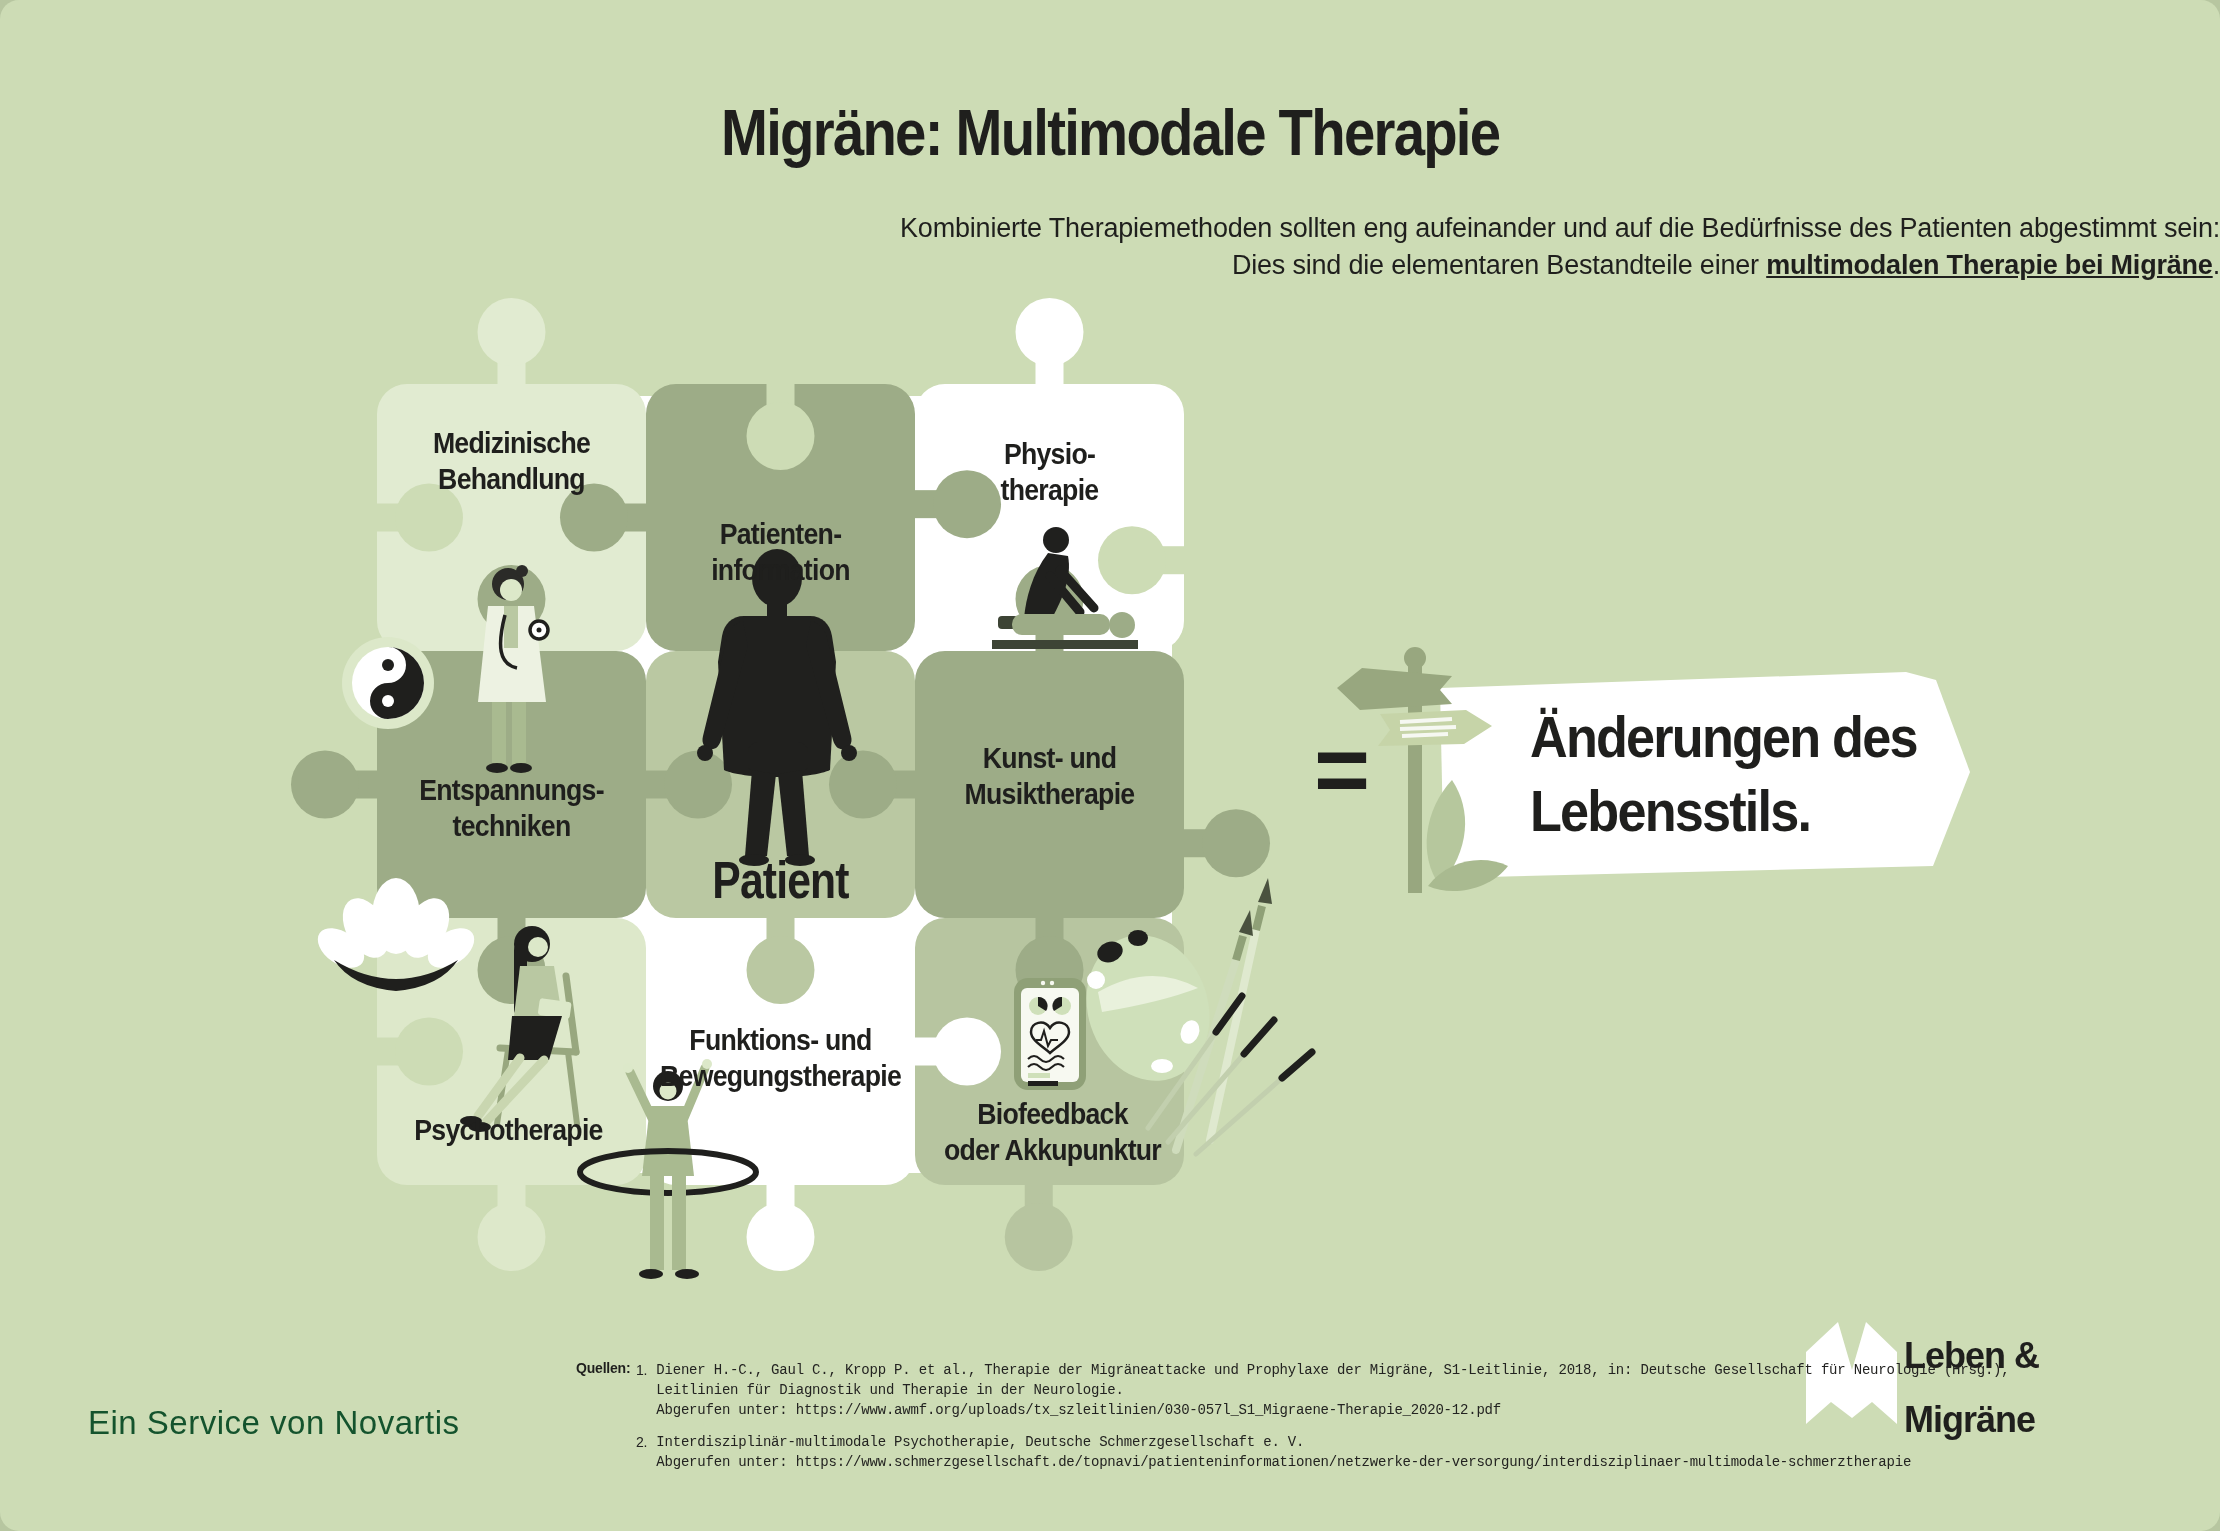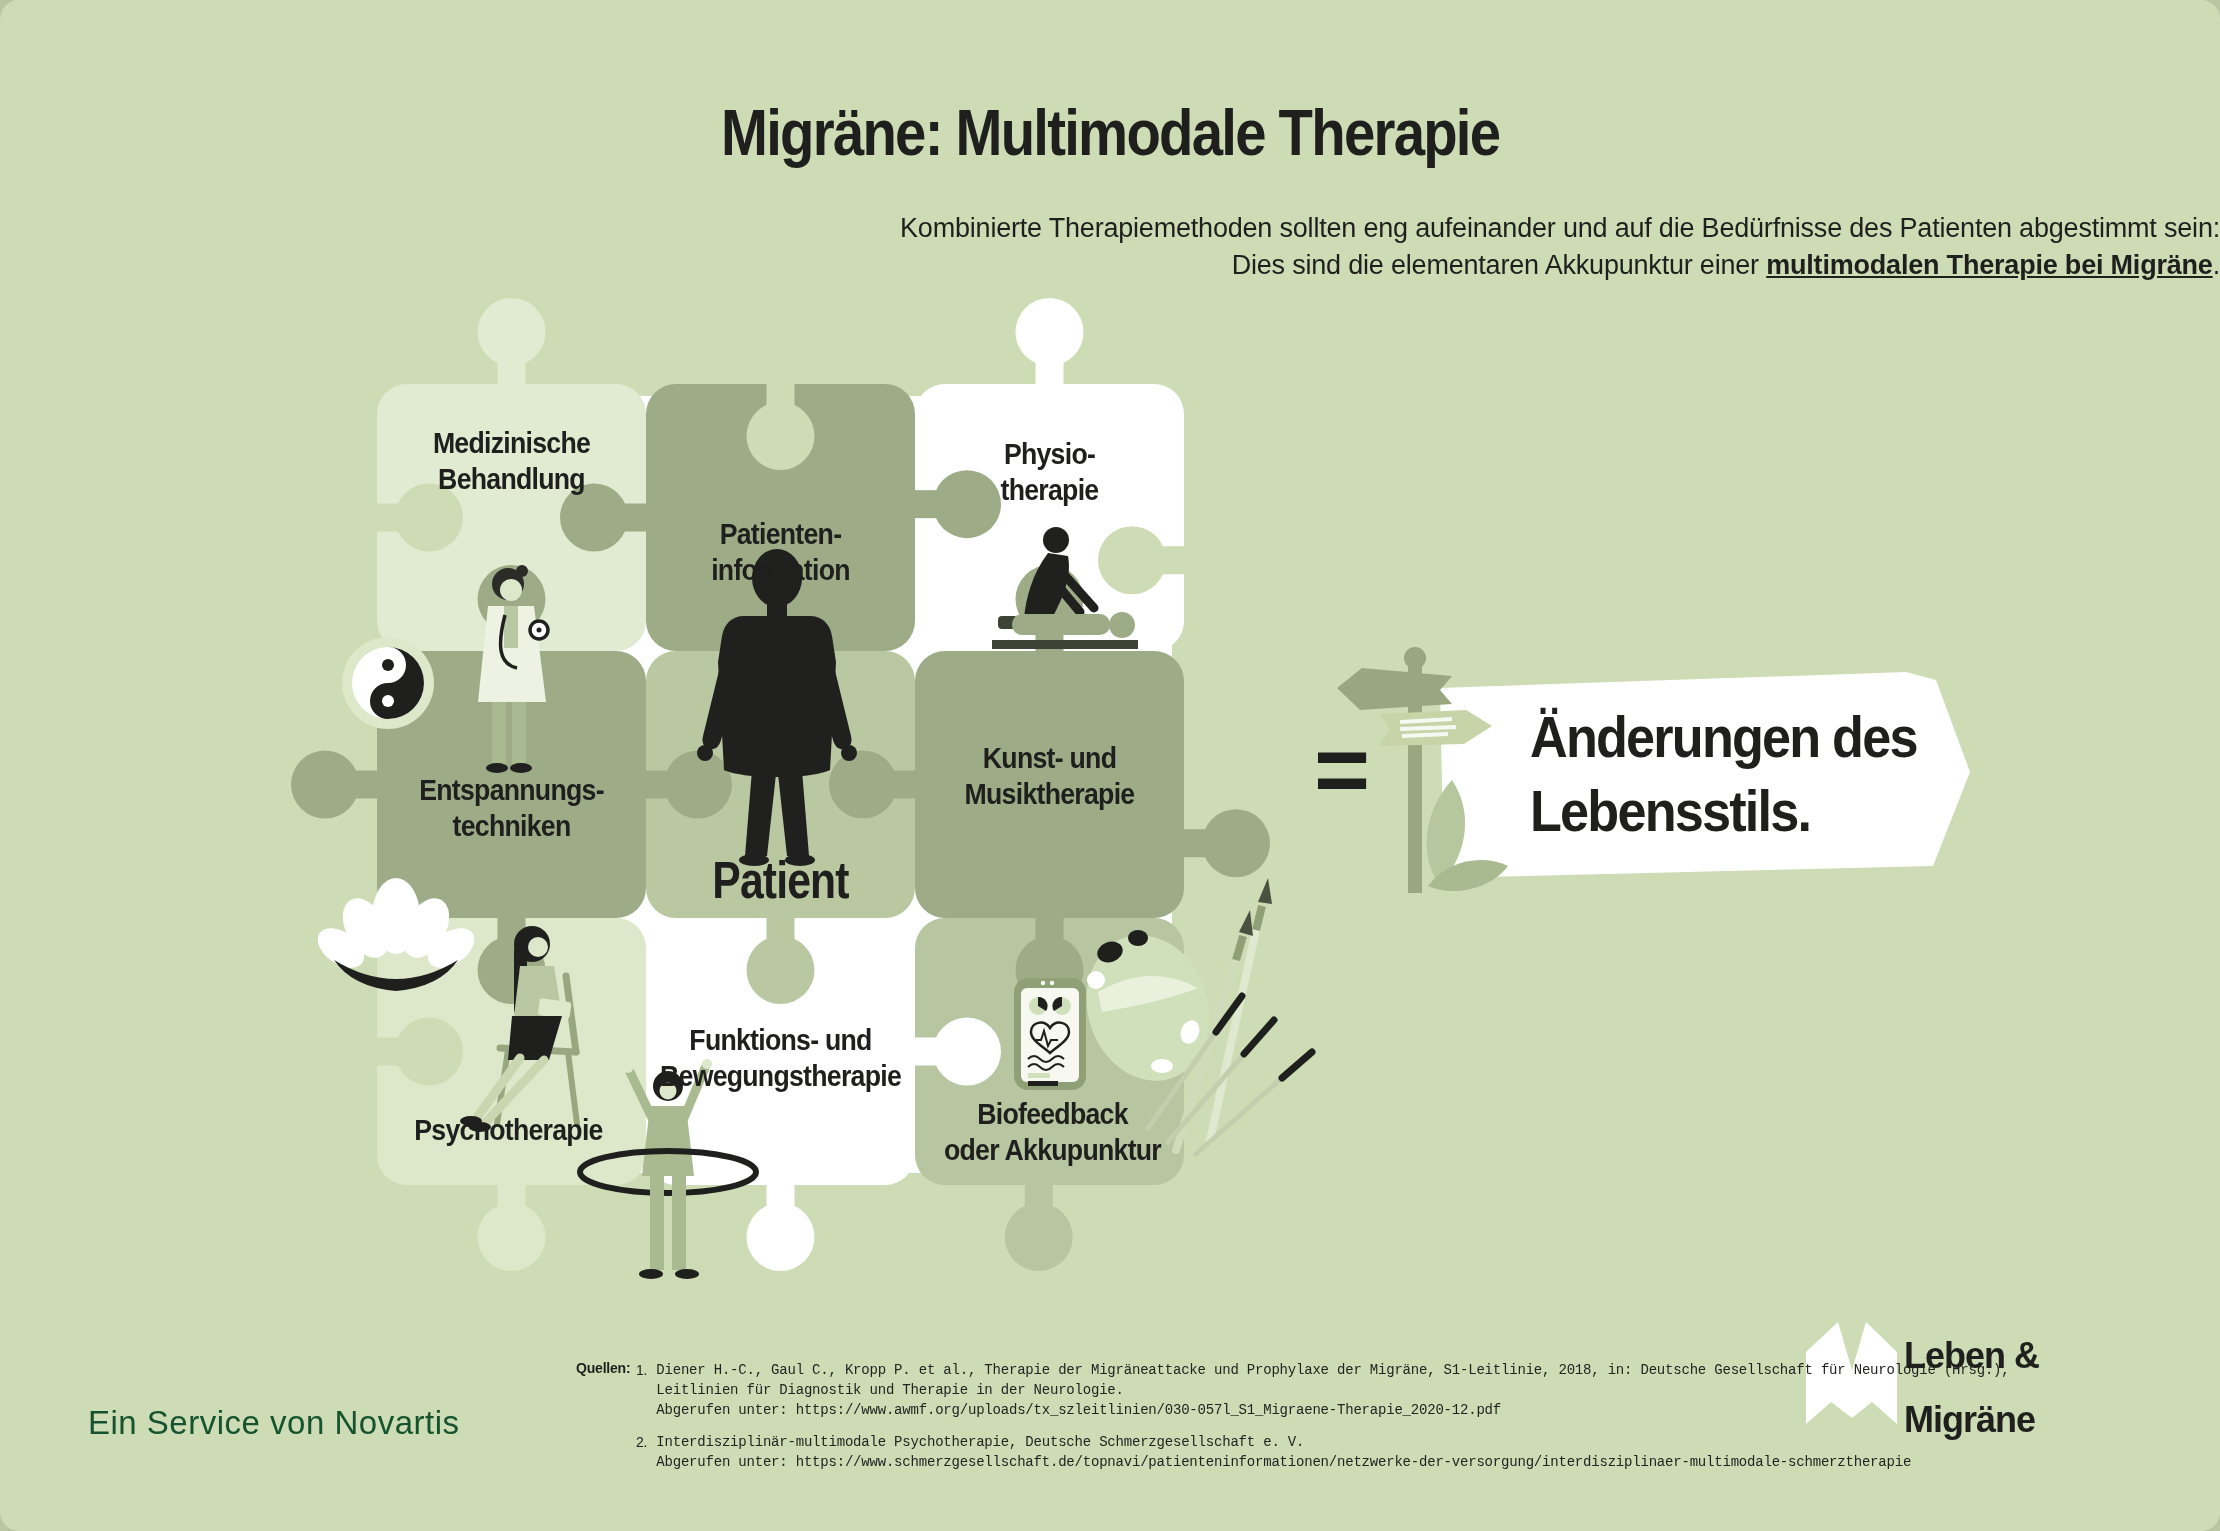--- a/index.html
+++ b/index.html
@@ -241,21 +241,21 @@
 
     <path fill="#ffffff" d="M1806,1424 L1806,1352 L1838,1322 L1852,1370 L1866,1322 L1897,1352 L1897,1424 L1872,1402 L1852,1418 L1831,1402 Z"></path>
   </svg>
 
   <div class="abs title-wrap">
     <div class="title">Migräne: Multimodale Therapie</div>
   </div>
 
   <div class="abs subtitle">
     <div>Kombinierte Therapiemethoden sollten eng aufeinander und auf die Bedürfnisse des Patienten abgestimmt sein:</div>
-    <div><span>Dies sind die elementaren Akkupunktur einer </span><b>multimodalen Therapie bei Migräne</b><span>.</span></div>
+    <div><span>Dies sind die elementaren Bestandteile einer </span><b>multimodalen Therapie bei Migräne</b><span>.</span></div>
   </div>
 
   <div class="piece-label" style="left:377px;top:425px;">Medizinische
 Behandlung</div>
   <div class="piece-label" style="left:646px;top:516px;">Patienten-
 information</div>
   <div class="piece-label" style="left:915px;top:436px;">Physio-
 therapie</div>
   <div class="piece-label" style="left:377px;top:772px;">Entspannungs-
 techniken</div>

